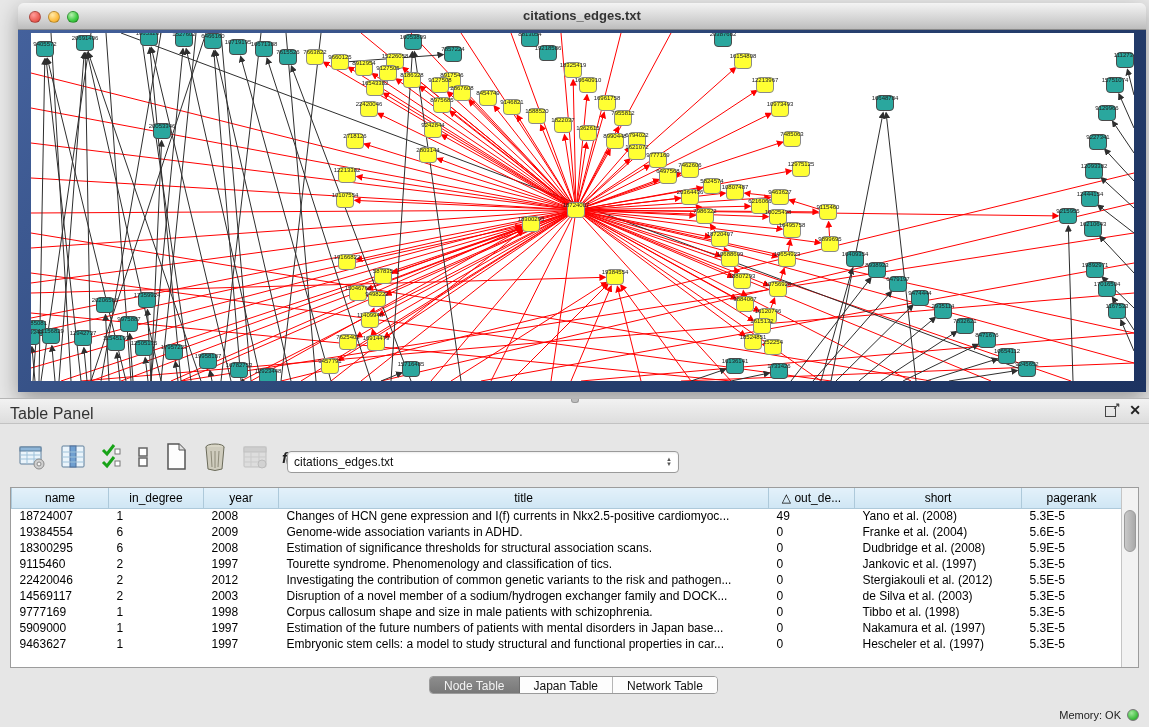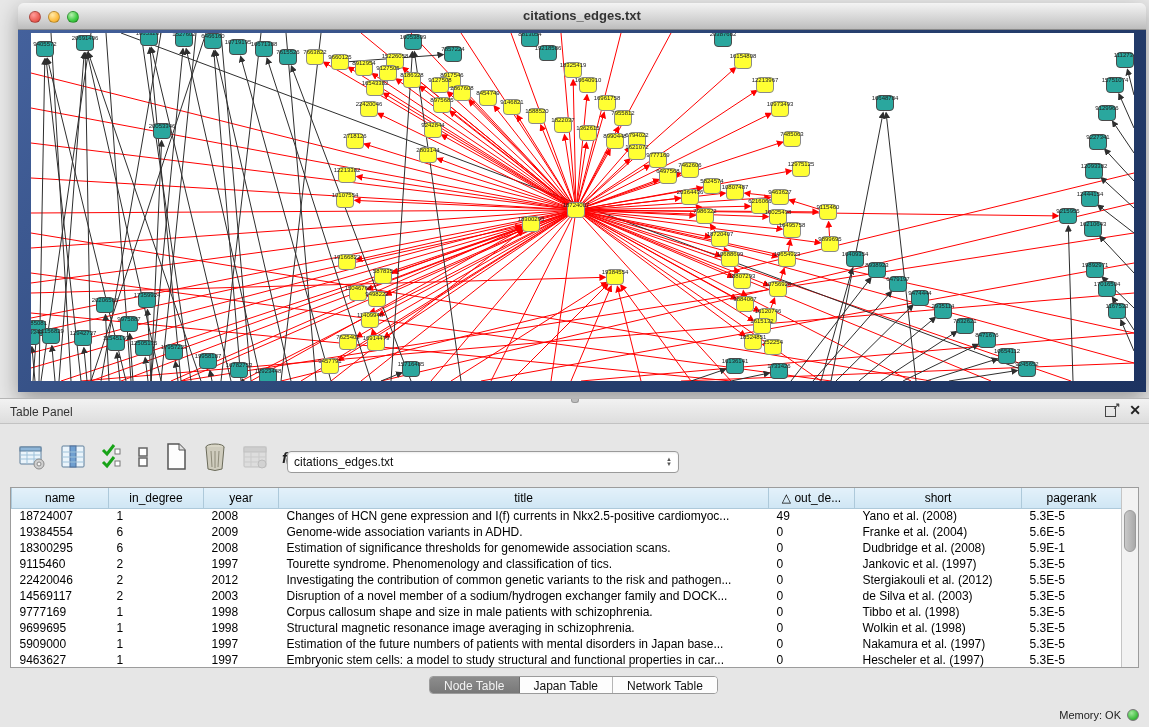--- a/index.html
+++ b/index.html
@@ -21,21 +21,21 @@
   .light.yellow { background:radial-gradient(circle at 35% 30%, #ffe9a8, #fdbd41 60%, #e8a323); }
   .light.green { background:radial-gradient(circle at 35% 30%, #b8f0b0, #3ecb42 60%, #24a82a); }
   .net-frame { position:absolute; left:0; top:27px; right:0; bottom:0;
     background:linear-gradient(135deg,#44619c,#27406f 55%,#1d3361); }
   .net-canvas { position:absolute; left:13px; top:3px; width:1103px; height:348px; background:#ffffff; overflow:hidden; }
   .net-canvas svg { display:block; }
 
   
   .panel-header { position:absolute; left:0; top:398px; width:1149px; height:26px;
     background:linear-gradient(#f2f2f2,#dddddd); border-top:1px solid #b5b5b5; border-bottom:1px solid #c2c2c2; }
-  .panel-header .ph-title { position:absolute; left:10px; top:6px; font-size:12px; color:#333; }
+  .panel-header .ph-title { position:absolute; left:10px; top:6px; font-size:16px; color:#333; }
   .drag-dot { position:absolute; left:571px; top:0px; width:8px; height:4px; border-radius:0 0 3px 3px; background:#bdbdbd; border:1px solid #9a9a9a; border-top:none; }
   .ph-icons { position:absolute; right:8px; top:4px; display:flex; gap:10px; align-items:center; }
   .float-ic { width:14px; height:13px; position:relative; }
   .float-ic::before { content:""; position:absolute; left:0; bottom:0; width:9px; height:9px; border:1.5px solid #444; }
   .float-ic::after { content:"\2197"; position:absolute; right:-1px; top:-3px; font-size:9px; font-weight:bold; color:#444; }
   .close-x { font-size:14px; font-weight:bold; color:#222; line-height:14px; }
 
   .panel-body { position:absolute; left:0; top:424px; width:1149px; height:303px; background:#e6e6e6; }
 
   .toolbar { position:absolute; left:18px; top:18px; display:flex; align-items:center; gap:14px; }
@@ -894,24 +894,24 @@
               <td style="width:75px">2009</td>
               <td style="width:490px">Genome-wide association variants in ADHD.</td>
               <td style="width:86px">0</td>
               <td style="width:167px">Franke et al. (2004)</td>
               <td style="width:100px">5.6E-5</td>
             </tr>
             <tr>
               <td style="width:97px">18300295</td>
               <td style="width:95px">6</td>
               <td style="width:75px">2008</td>
-              <td style="width:490px">Estimation of significance thresholds for genomewide association scans.</td>
+              <td style="width:490px">Estimation of significance thresholds for structural association scans.</td>
               <td style="width:86px">0</td>
               <td style="width:167px">Dudbridge et al. (2008)</td>
-              <td style="width:100px">5.9E-1</td>
+              <td style="width:100px">5.9E-5</td>
             </tr>
             <tr>
               <td style="width:97px">9115460</td>
               <td style="width:95px">2</td>
               <td style="width:75px">1997</td>
               <td style="width:490px">Tourette syndrome. Phenomenology and classification of tics.</td>
               <td style="width:86px">0</td>
               <td style="width:167px">Jankovic et al. (1997)</td>
               <td style="width:100px">5.3E-5</td>
             </tr>
@@ -936,29 +936,20 @@
             <tr>
               <td style="width:97px">9777169</td>
               <td style="width:95px">1</td>
               <td style="width:75px">1998</td>
               <td style="width:490px">Corpus callosum shape and size in male patients with schizophrenia.</td>
               <td style="width:86px">0</td>
               <td style="width:167px">Tibbo et al. (1998)</td>
               <td style="width:100px">5.3E-5</td>
             </tr>
             <tr>
-              <td style="width:97px">9699695</td>
-              <td style="width:95px">1</td>
-              <td style="width:75px">1998</td>
-              <td style="width:490px">Structural magnetic resonance image averaging in schizophrenia.</td>
-              <td style="width:86px">0</td>
-              <td style="width:167px">Wolkin et al. (1998)</td>
-              <td style="width:100px">5.3E-5</td>
-            </tr>
-            <tr>
               <td style="width:97px">5909000</td>
               <td style="width:95px">1</td>
               <td style="width:75px">1997</td>
               <td style="width:490px">Estimation of the future numbers of patients with mental disorders in Japan base...</td>
               <td style="width:86px">0</td>
               <td style="width:167px">Nakamura et al. (1997)</td>
               <td style="width:100px">5.3E-5</td>
             </tr>
             <tr>
               <td style="width:97px">9463627</td>

